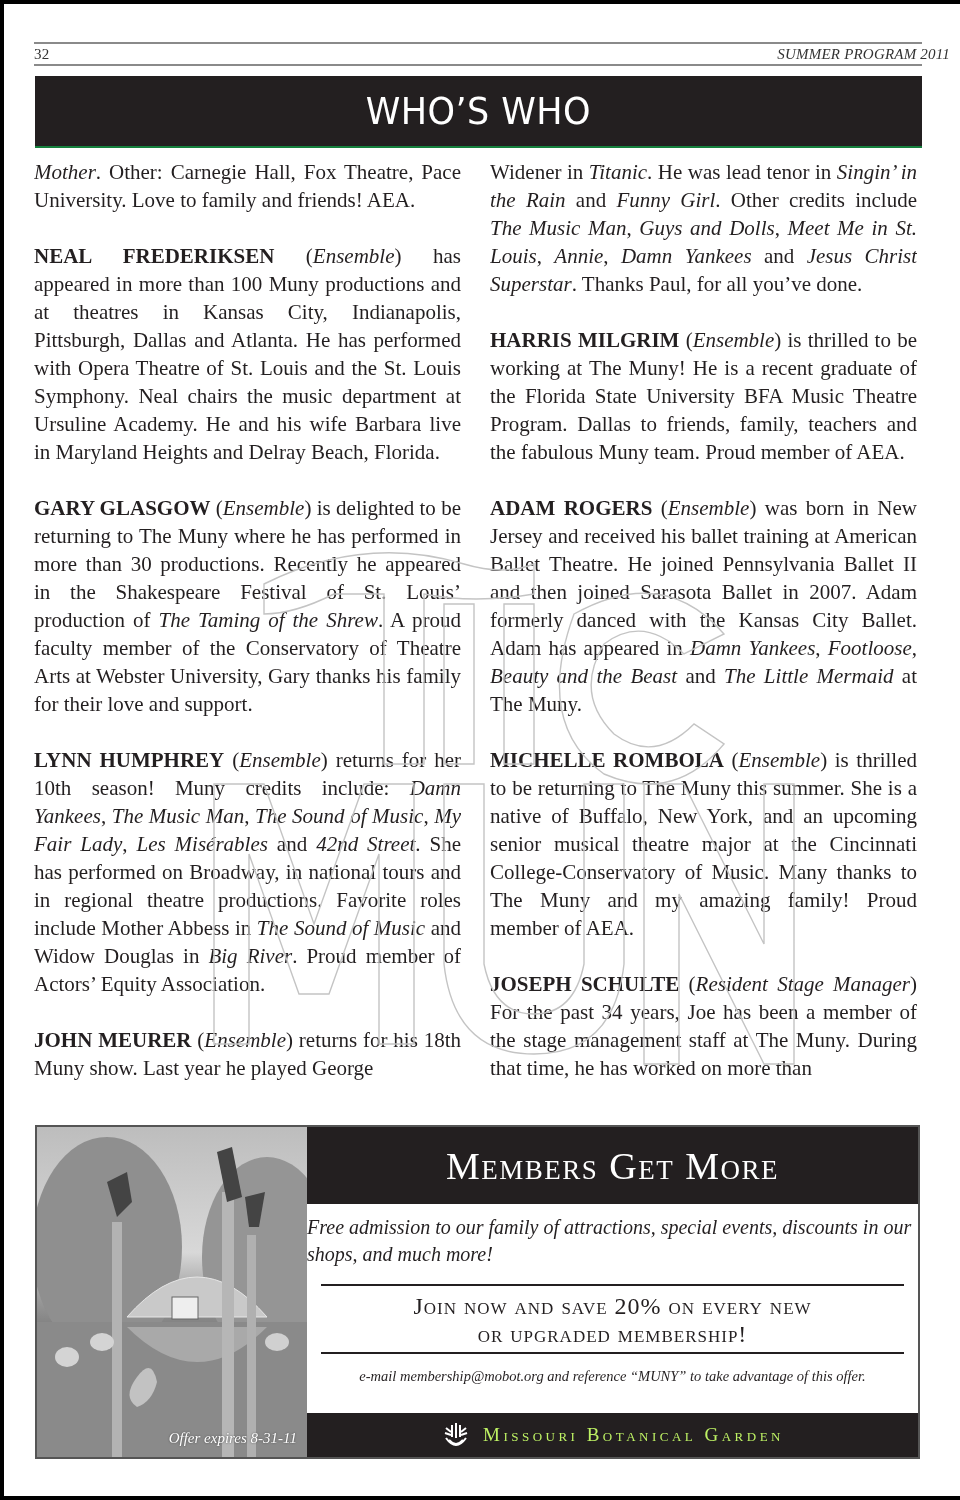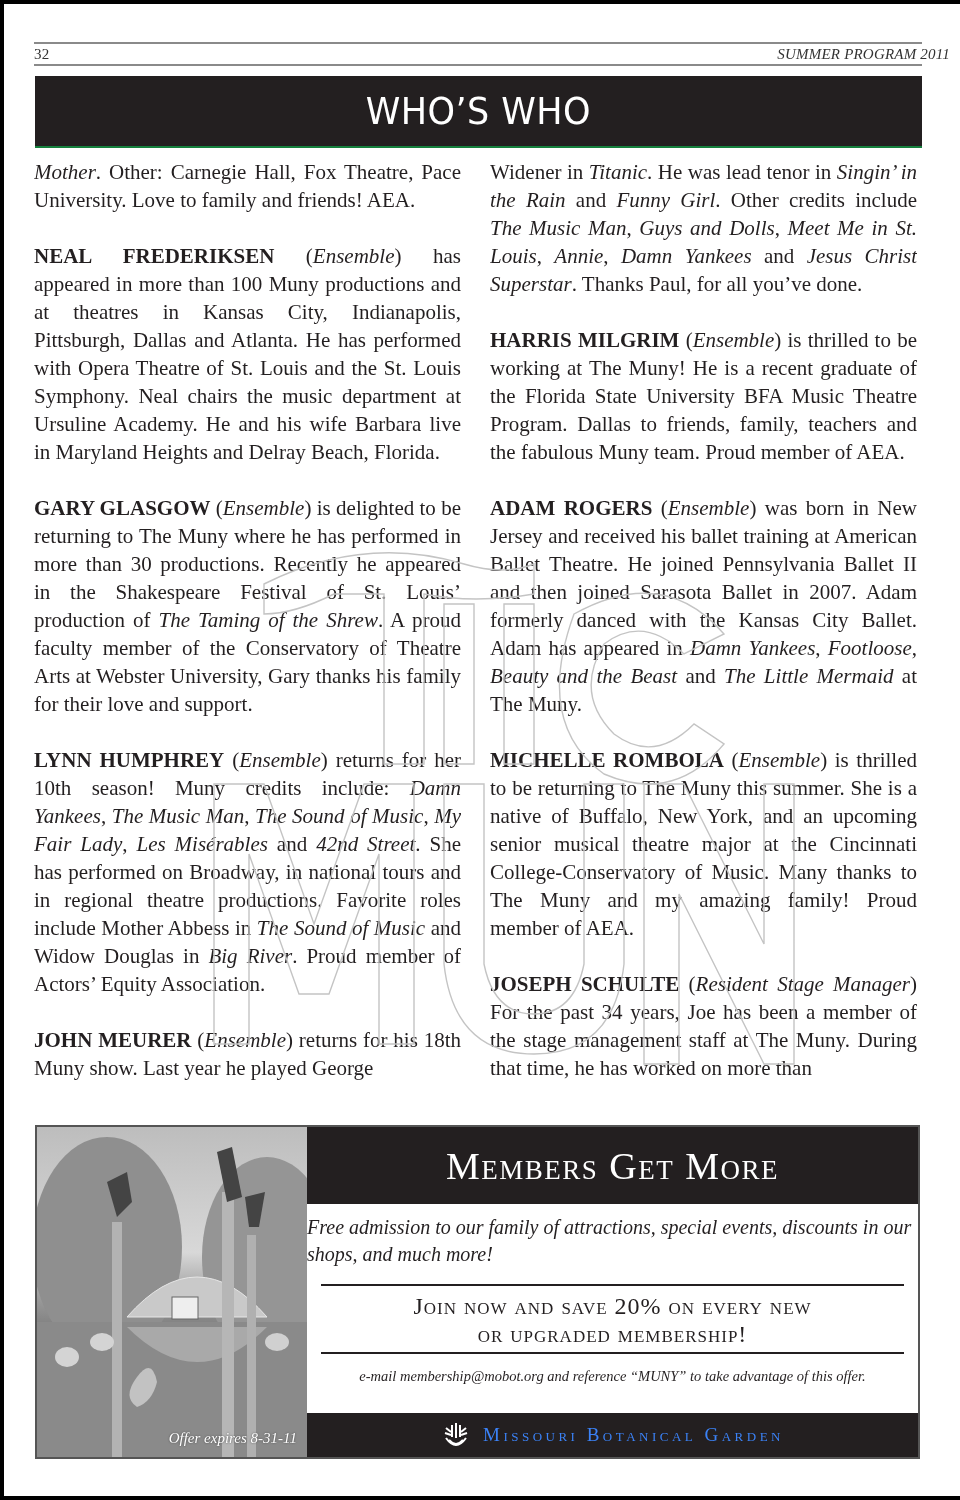--- a/index.html
+++ b/index.html
@@ -80,21 +80,21 @@
   }
   .ad-fine {
     text-align: center; font-style: italic; font-size: 14.5px; line-height: 22px; color: #231f20;
     margin-top: 11px;
   }
   .ad-footer {
     position: absolute; left: 0; bottom: 0; width: 611px; height: 44px; background: #231f20;
     display: flex; align-items: center; justify-content: center; gap: 12px;
   }
   .ad-footer .brand {
-    color: #3b82f6; font-size: 19px; font-variant: small-caps; letter-spacing: 3.5px;
+    color: #bef264; font-size: 19px; font-variant: small-caps; letter-spacing: 3.5px;
   }
 </style>
 </head>
 <body>
 
 <div class="page">
 
   <div class="rule top"></div>
   <div class="folio left serif">32</div>
   <div class="folio right serif">SUMMER PROGRAM 2011</div>

